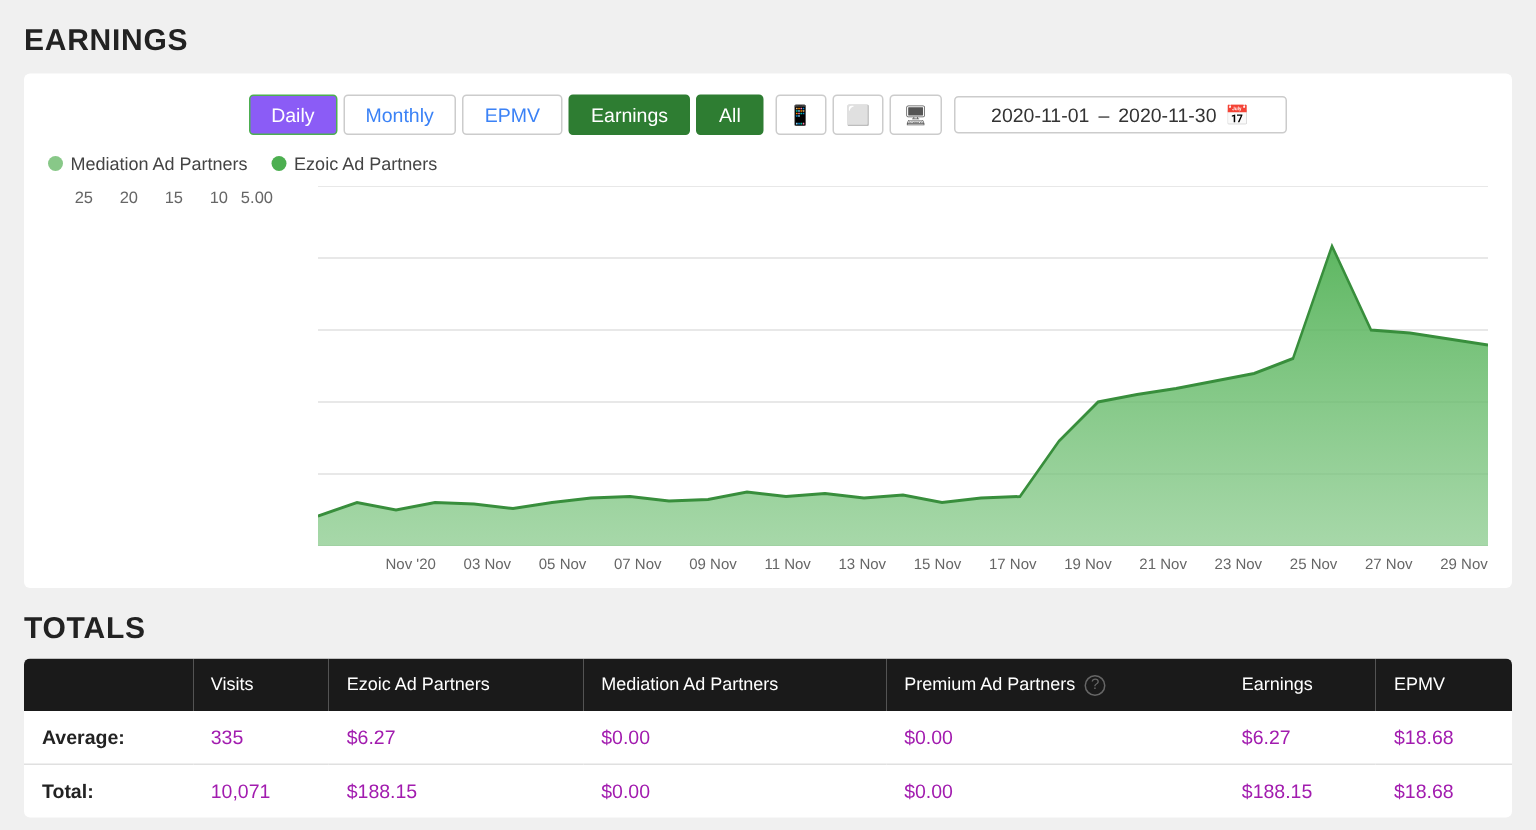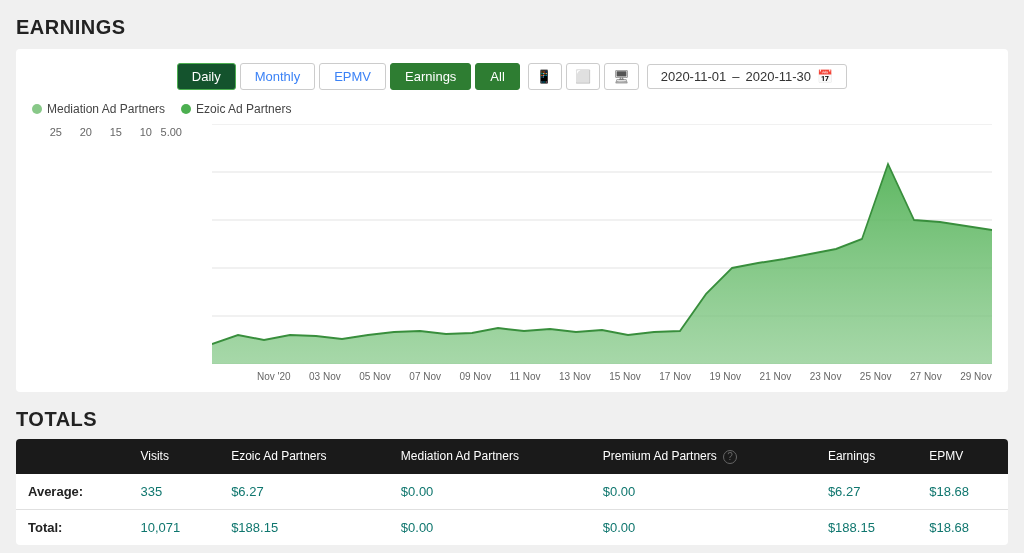--- a/index.html
+++ b/index.html
@@ -38,21 +38,21 @@
     .btn {
       padding: 5px 14px;
       border: 1px solid #ccc;
       background: #fff;
       border-radius: 3px;
       cursor: pointer;
       font-size: 13px;
       color: #3b82f6;
     }
     .btn.active-green {
-      background: #14532d;
+      background: #8b5cf6;
       color: #fff;
       border-color: #4caf50;
     }
     .btn.active-dark {
       background: #2e7d32;
       color: #fff;
       border-color: #2e7d32;
     }
     .device-icons {
       display: flex;
@@ -66,21 +66,21 @@
       border-radius: 3px;
       cursor: pointer;
       font-size: 13px;
       color: #555;
     }
     .date-range {
       display: flex;
       align-items: center;
       border: 1px solid #ccc;
       border-radius: 3px;
-      padding: 4px 13px;
+      padding: 4px 24px;
       background: #fff;
       font-size: 13px;
       gap: 6px;
       cursor: pointer;
     }
     .legend {
       display: flex;
       gap: 16px;
       margin-bottom: 8px;
     }
@@ -129,21 +129,21 @@
     }
     .totals-table tbody tr {
       border-bottom: 1px solid #e0e0e0;
     }
     .totals-table tbody tr:last-child {
       border-bottom: none;
     }
     .totals-table tbody td {
       padding: 10px 12px;
       font-size: 13px;
-      color: #0f766e;
+      color: #a21caf;
     }
     .totals-table tbody tr td:first-child {
       font-weight: 600;
       color: #222;
     }
     .info-icon {
       display: inline-block;
       width: 14px;
       height: 14px;
       border-radius: 50%;

